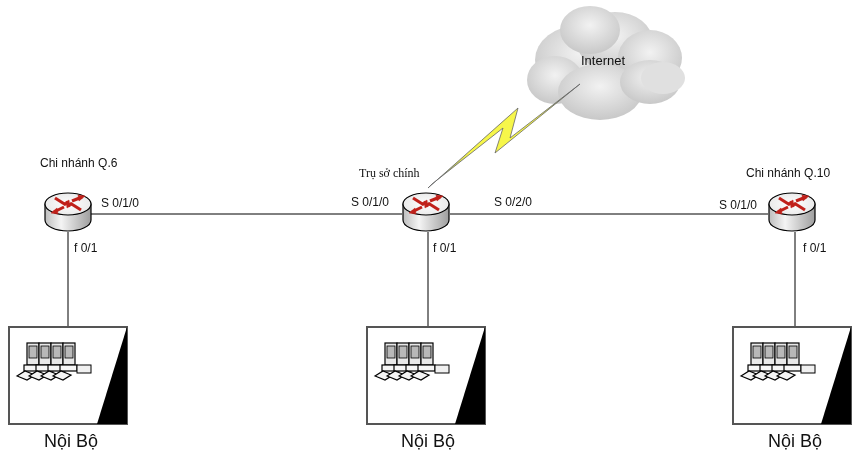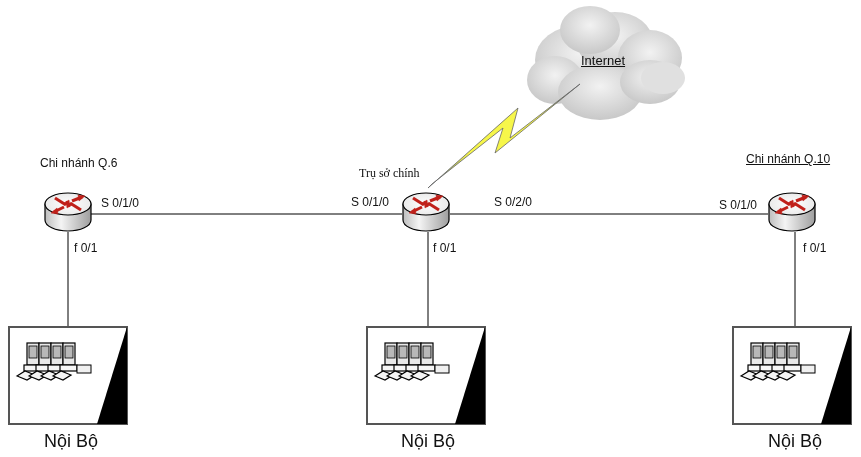--- a/index.html
+++ b/index.html
@@ -92,30 +92,30 @@
 
   <use href="#router" x="68" y="211"></use>
   <use href="#router" x="426" y="211"></use>
   <use href="#router" x="792" y="211"></use>
 
   <use href="#workgroup" x="9" y="327"></use>
   <use href="#workgroup" x="367" y="327"></use>
   <use href="#workgroup" x="733" y="327"></use>
 </svg>
 
-<div class="lbl" style="left:581px; top:53px; font-size:13px;text-decoration:underline;">Internet</div>
+<div class="lbl" style="left:581px; top:53px; font-size:13px;">Internet</div>
 
 <div class="lbl" style="left:31px; top:156px;margin-left:9px;">Chi nhánh Q.6</div>
 <div class="lbl" style="left:101px; top:196px;">S 0/1/0</div>
 <div class="lbl" style="left:74px; top:241px;">f 0/1</div>
 
 <div class="lbl" style="left:359px; top:166px;font-family:Liberation Serif, serif;">Trụ sở chính</div>
 <div class="lbl" style="left:351px; top:195px;">S 0/1/0</div>
 <div class="lbl" style="left:456px; top:195px;margin-left:38px;">S 0/2/0</div>
 <div class="lbl" style="left:433px; top:241px;">f 0/1</div>
 
-<div class="lbl" style="left:746px; top:152px;text-decoration:underline;">Chi nhánh Q.10</div>
+<div class="lbl" style="left:746px; top:166px;">Chi nhánh Q.10</div>
 <div class="lbl" style="left:719px; top:198px;">S 0/1/0</div>
 <div class="lbl" style="left:803px; top:241px;">f 0/1</div>
 
 <div class="lbl lbl-big" style="left:44px; top:431px;">Nội Bộ</div>
 <div class="lbl lbl-big" style="left:401px; top:431px;">Nội Bộ</div>
 <div class="lbl lbl-big" style="left:768px; top:431px;">Nội Bộ</div>
 
 </body></html>

